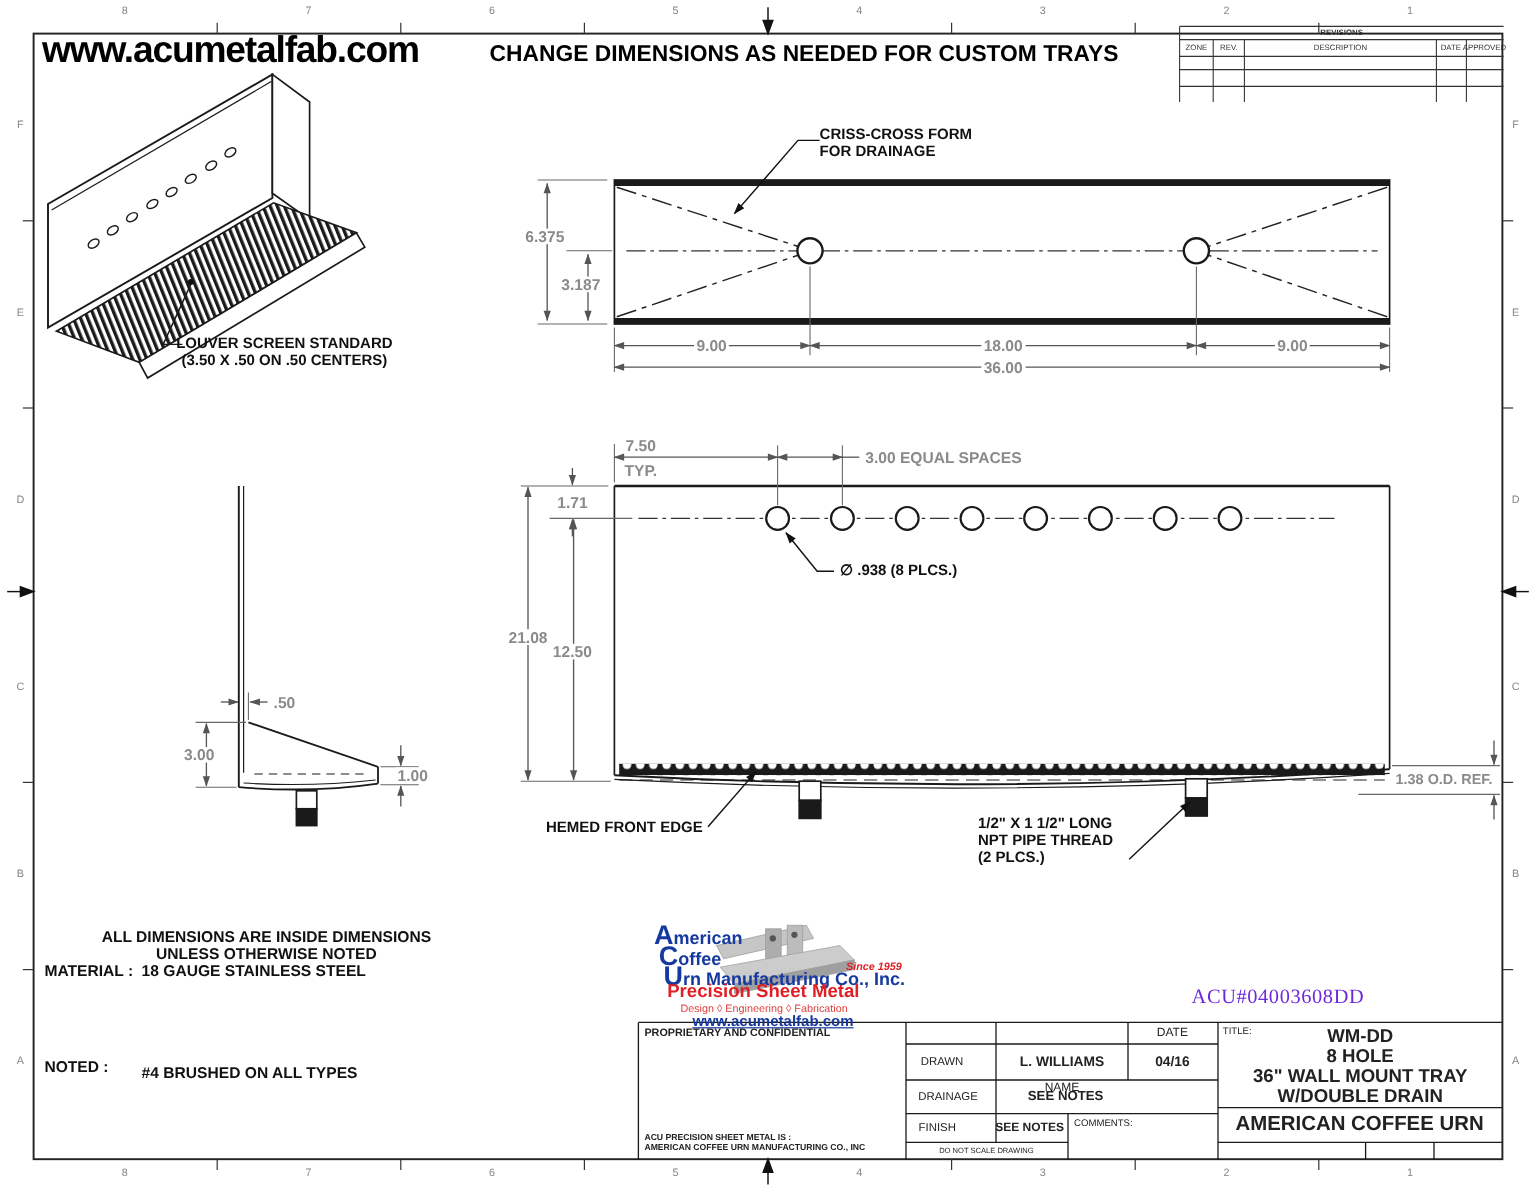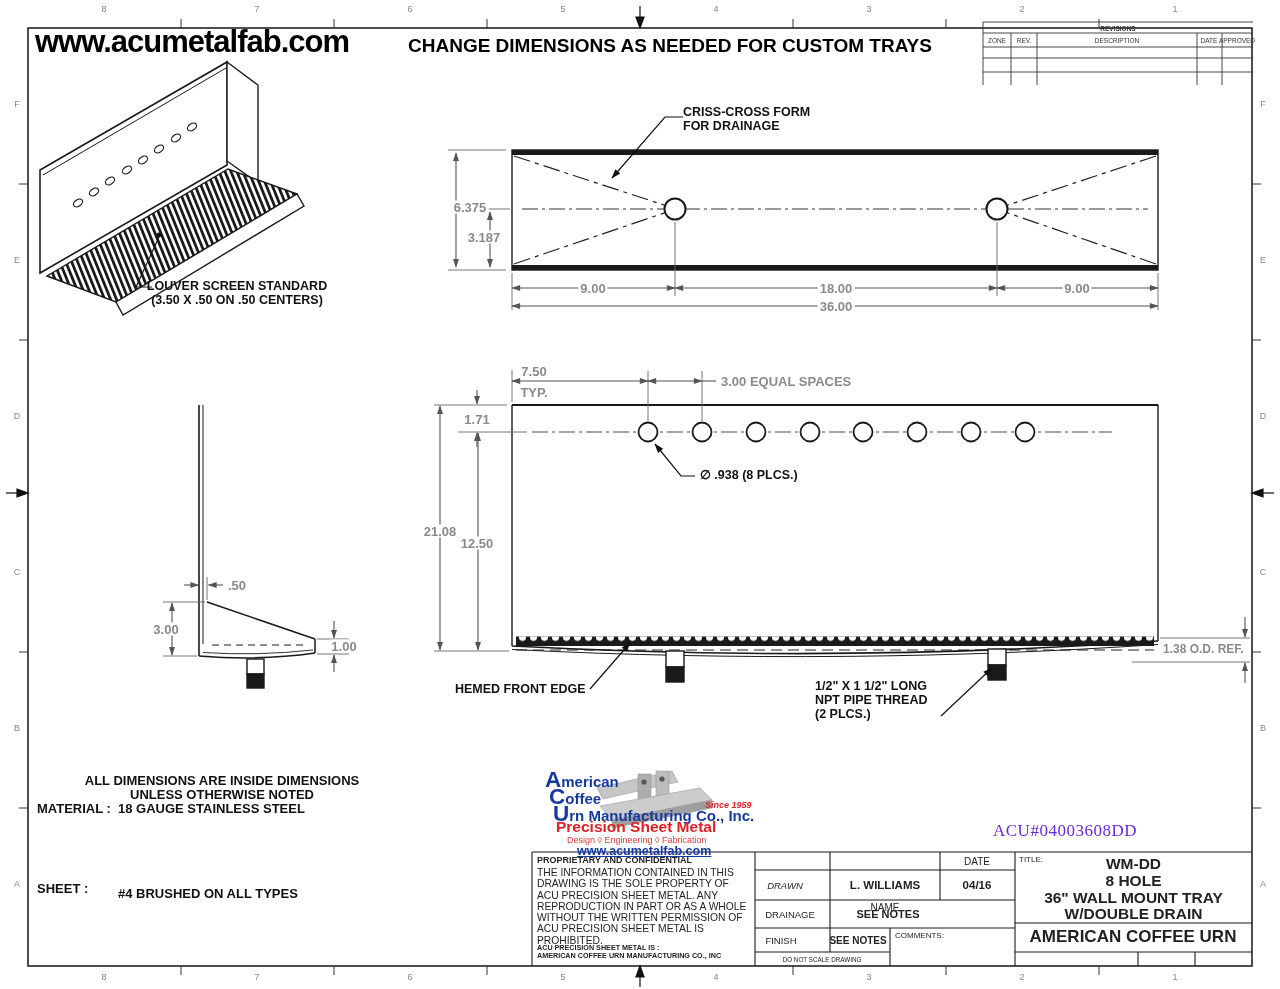--- a/index.html
+++ b/index.html
@@ -281,21 +281,21 @@
 <span class="t zone" style="left:1263px;top:416px;">D</span>
 <span class="t zone" style="left:1263px;top:572px;">C</span>
 <span class="t zone" style="left:1263px;top:728px;">B</span>
 <span class="t zone" style="left:1263px;top:884px;">A</span>
 
 <div class="t lbl" style="left:132px;top:279px;width:210px;text-align:center;">LOUVER SCREEN STANDARD
 (3.50 X .50 ON .50 CENTERS)</div>
 
 <div class="t lbl" style="left:683px;top:105px;">CRISS-CROSS FORM
 FOR DRAINAGE</div>
-<span class="t dim dimc" style="left:454px;top:207px;margin-left:16px;">6.375</span>
+<span class="t dim dimc" style="left:454px;top:197px;">6.375</span>
 <span class="t dim dimc" style="left:484px;top:237px;">3.187</span>
 <span class="t dim dimc" style="left:593px;top:288px;">9.00</span>
 <span class="t dim dimc" style="left:836px;top:288px;">18.00</span>
 <span class="t dim dimc" style="left:1077px;top:288px;">9.00</span>
 <span class="t dim dimc" style="left:836px;top:306px;">36.00</span>
 
 <span class="t dim dimc" style="left:534px;top:371px;">7.50</span>
 <span class="t dim dimc" style="left:534px;top:392px;">TYP.</span>
 <span class="t dim" style="left:721px;top:375px;">3.00 EQUAL SPACES</span>
 <span class="t dim dimc" style="left:477px;top:419px;">1.71</span>
@@ -309,47 +309,40 @@
 (2 PLCS.)</div>
 
 <span class="t dim" style="left:228px;top:579px;">.50</span>
 <span class="t dim dimc" style="left:166px;top:629px;">3.00</span>
 <span class="t dim dimc" style="left:344px;top:646px;">1.00</span>
 
 <div class="t lbl" style="left:57px;top:774px;width:330px;text-align:center;font-size:13px;">ALL DIMENSIONS ARE INSIDE DIMENSIONS
 UNLESS OTHERWISE NOTED</div>
 <span class="t lbl" style="left:37px;top:802px;font-size:13px;">MATERIAL :</span>
 <span class="t lbl" style="left:118px;top:802px;font-size:13px;">18 GAUGE STAINLESS STEEL</span>
-<span class="t lbl" style="left:37px;top:882px;font-size:13px;">SHEET :</span>
+<span class="t lbl" style="left:37px;top:882px;font-size:13px;">NOTED :</span>
 <span class="t lbl" style="left:118px;top:887px;font-size:13px;">#4 BRUSHED ON ALL TYPES</span>
 
 <div class="t logoline" style="left:545px;top:772px;">American</div>
 <div class="t logoline" style="left:549px;top:789px;">Coffee</div>
 <div class="t logoline" style="left:553px;top:806px;">Urn Manufacturing Co., Inc.</div>
 <span class="t" style="left:705px;top:800px;font-size:9px;font-style:italic;font-weight:bold;color:#e01f26;">Since 1959</span>
 <span class="t" style="left:556px;top:818px;font-size:15.5px;font-weight:bold;color:#e01f26;">Precision Sheet Metal</span>
 <span class="t" style="left:567px;top:835px;font-size:9px;color:#e0403f;">Design  ◊  Engineering  ◊  Fabrication</span>
 <span class="t" style="left:577px;top:844px;font-size:12.5px;font-weight:bold;color:#16399f;text-decoration:underline;">www.acumetalfab.com</span>
 
 <span id="partno" class="t" style="left:993px;top:821px;">ACU#04003608DD</span>
 
 <span class="t tb" style="left:537px;top:855px;font-size:9px;font-weight:bold;">PROPRIETARY AND CONFIDENTIAL</span>
-<div class="t tb" style="left:537px;top:867px;width:215px;font-size:10.3px;line-height:11.3px;">THE INFORMATION CONTAINED IN THIS
-DRAWING IS THE SOLE PROPERTY OF
-ACU PRECISION SHEET METAL.  ANY
-REPRODUCTION IN PART OR AS A WHOLE
-WITHOUT THE WRITTEN PERMISSION OF
-ACU PRECISION SHEET METAL IS
-PROHIBITED.</div>
 <div class="t tb" style="left:537px;top:944px;font-size:7.2px;line-height:8.2px;font-weight:bold;">ACU PRECISION SHEET METAL IS :
 AMERICAN COFFEE URN MANUFACTURING CO., INC</div>
 
 <span class="t tb ctr" style="left:885px;top:861px;font-size:10px;margin-top:46px;">NAME</span>
 <span class="t tb ctr" style="left:977px;top:861px;font-size:10px;">DATE</span>
-<span class="t tb ctr" style="left:785px;top:885px;font-size:9.5px;font-style:italic;">DRAWN</span>
+<span class="t tb ctr" style="left:785px;top:885px;font-size:9.5px;">DRAWN</span>
 <span class="t tb ctr" style="left:885px;top:885px;font-size:11.5px;font-weight:bold;">L. WILLIAMS</span>
 <span class="t tb ctr" style="left:977px;top:885px;font-size:11.5px;font-weight:bold;">04/16</span>
 <span class="t tb ctr" style="left:790px;top:914px;font-size:9.5px;">DRAINAGE</span>
 <span class="t tb ctr" style="left:888px;top:914px;font-size:11px;font-weight:bold;">SEE NOTES</span>
 <span class="t tb ctr" style="left:781px;top:940px;font-size:9.5px;">FINISH</span>
 <span class="t tb ctr" style="left:858px;top:940px;font-size:10px;font-weight:bold;">SEE NOTES</span>
 <span class="t tb" style="left:895px;top:931px;font-size:8px;">COMMENTS:</span>
 <span class="t tb ctr" style="left:822px;top:959px;font-size:6.3px;">DO NOT SCALE DRAWING</span>
 <span class="t tb" style="left:1019px;top:855px;font-size:8px;">TITLE:</span>
 <div class="t tb" style="left:1030px;top:856px;width:207px;text-align:center;font-size:15.5px;line-height:16.8px;font-weight:bold;">WM-DD

